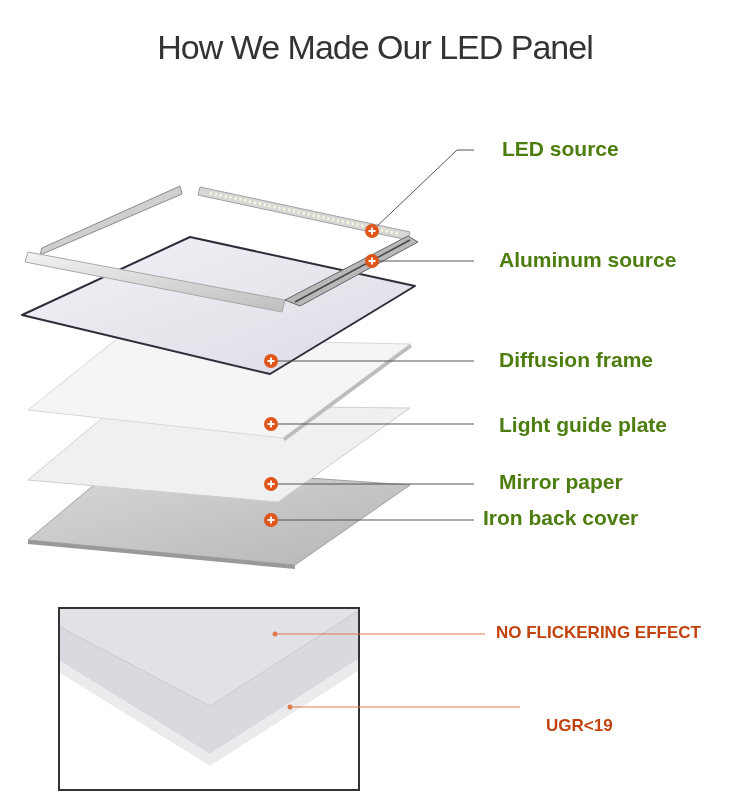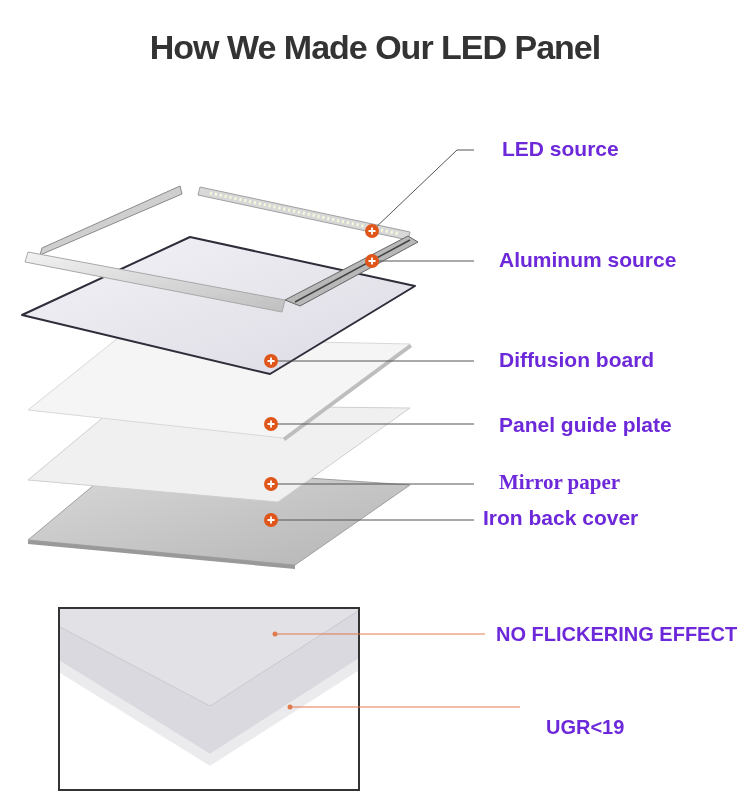--- a/index.html
+++ b/index.html
@@ -1,19 +1,19 @@
 <!DOCTYPE html>
 <html><head>
 <meta charset="utf-8">
 <style>
   html, body { margin:0; padding:0; background:#ffffff; }
   body { width:750px; height:801px; position:relative; overflow:hidden; font-family:"Liberation Sans", sans-serif; }
-  .title { position:absolute; left:0; top:28px; width:750px; text-align:center; font-size:34px; font-weight:bold; color:#333333; letter-spacing:-1px; font-family:"Liberation Sans", sans-serif; }
-  .label { position:absolute; font-size:21px; font-weight:bold; color:#6d28d9; font-family:"Liberation Sans", sans-serif; white-space:nowrap; }
-  .small-label { position:absolute; font-size:20px; font-weight:bold; color:#6d28d9; font-family:"Liberation Sans", sans-serif; white-space:nowrap; }
+  .title { position:absolute; left:0; top:28px; width:750px; text-align:center; font-size:34px; font-weight:normal; color:#333333; letter-spacing:-1px; font-family:"Liberation Sans", sans-serif; }
+  .label { position:absolute; font-size:21px; font-weight:bold; color:#4d7c0f; font-family:"Liberation Sans", sans-serif; white-space:nowrap; }
+  .small-label { position:absolute; font-size:17px; font-weight:bold; color:#c2410c; font-family:"Liberation Sans", sans-serif; white-space:nowrap; }
   svg.diagram { position:absolute; left:0; top:0; }
   .photo-box { position:absolute; left:58px; top:607px; width:298px; height:180px; border:2px solid #333333; overflow:hidden; background:#f4f4f6; }
 </style>
 </head>
 <body>
 
 <div class="title">How We Made Our LED Panel</div>
 
 <svg class="diagram" width="750" height="801" viewBox="0 0 750 801">
   <defs>
@@ -95,23 +95,23 @@
       </g>
     <g transform="translate(271,520)">
         <circle r="7" fill="#e0561a"></circle>
         <path d="M-3.5,0H3.5M0,-3.5V3.5" stroke="#fff" stroke-width="1.8"></path>
       </g>
   </g>
 </svg>
 
 <div class="label" style="left:502px; top:137px;">LED source</div>
 <div class="label" style="left:499px; top:248px;">Aluminum source</div>
-<div class="label" style="left:499px; top:348px;">Diffusion board</div>
-<div class="label" style="left:499px; top:413px;">Panel guide plate</div>
-<div class="label" style="left:499px; top:470px;font-family:Liberation Serif, serif;">Mirror paper</div>
+<div class="label" style="left:499px; top:348px;">Diffusion frame</div>
+<div class="label" style="left:499px; top:413px;">Light guide plate</div>
+<div class="label" style="left:499px; top:470px;">Mirror paper</div>
 <div class="label" style="left:483px; top:506px;">Iron back cover</div>
 
 <div class="photo-box">
   <svg width="298" height="180" viewBox="0 0 298 180">
     <rect x="0" y="0" width="298" height="180" fill="#f3f3f5"></rect>
 
     <polygon points="0,0 298,0 298,2 150,97 0,18" fill="#e2e2e6"></polygon>
 
     <polygon points="0,18 150,97 298,2 298,50 150,145 0,52" fill="#d9d9df"></polygon>
 

